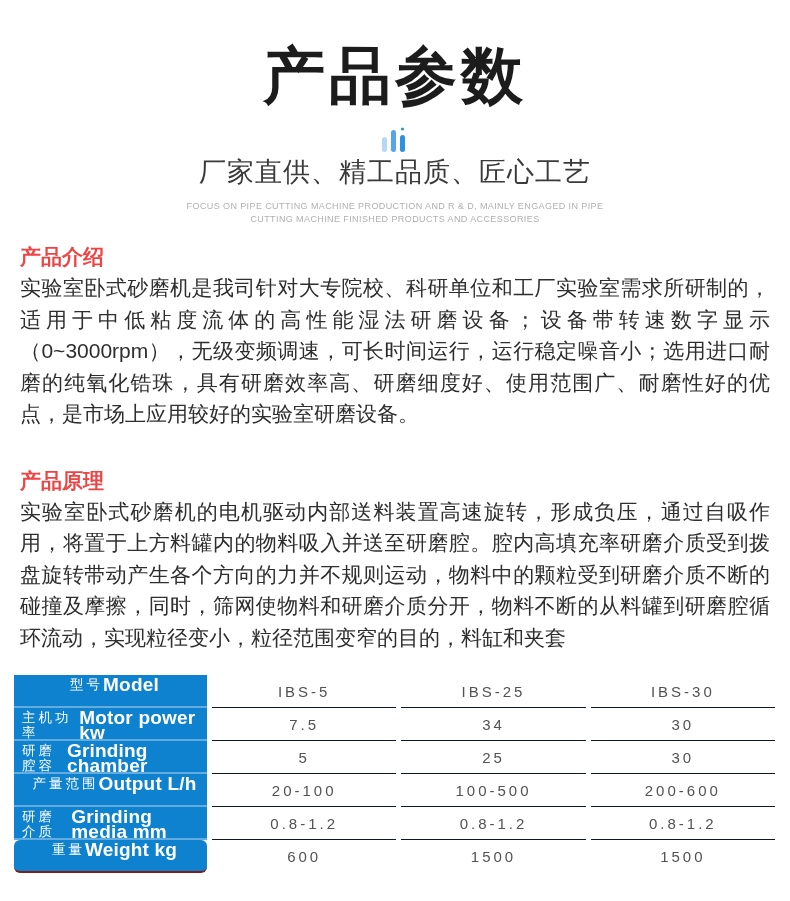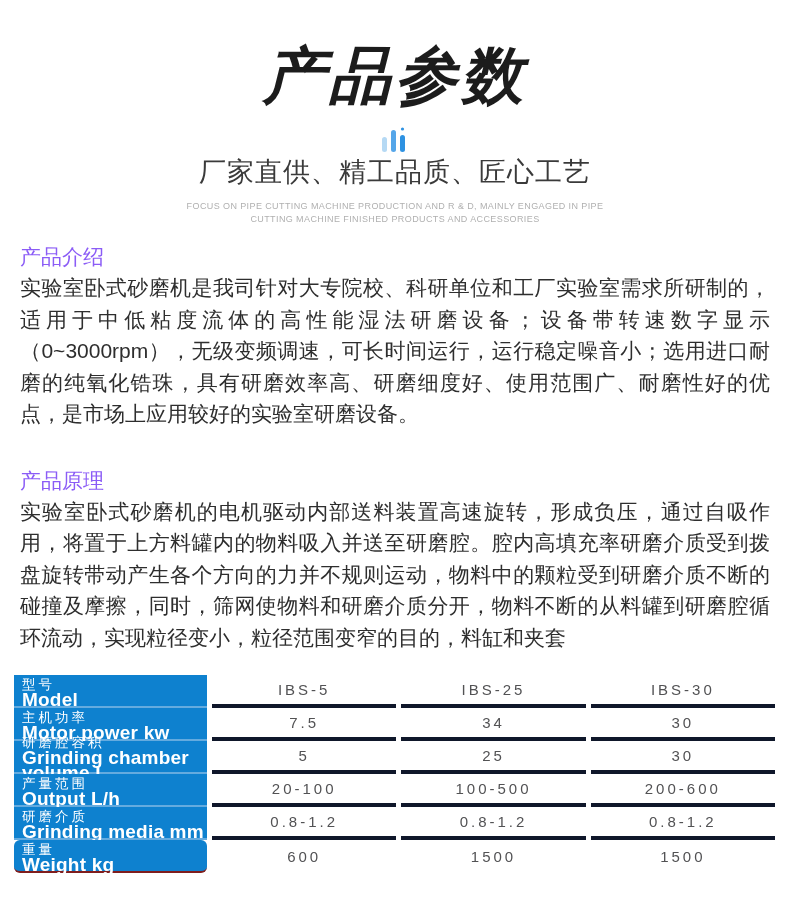--- a/index.html
+++ b/index.html
@@ -13,21 +13,20 @@
 
   
   .hero { text-align: center; }
   .page-title {
     margin-top: 42px;
     font-size: 62px;
     line-height: 68px;
     font-weight: 900;
     letter-spacing: 4px;
     color: #1c1c1c;
-    font-style: italic;
   }
   .chart-icon { margin-top: 16px; height: 30px; }
   .subtitle {
     font-size: 27px;
     line-height: 32px;
     font-weight: 400;
     color: #3a3a3a;
     letter-spacing: 1px;
   }
   .tagline {
@@ -38,22 +37,22 @@
     letter-spacing: 0.4px;
   }
 
   
   .section { padding: 0 20px; }
   .section.intro { margin-top: 16px; }
   .section.principle { margin-top: 36px; }
   .section-heading {
     font-size: 21px;
     line-height: 30px;
-    font-weight: 400;
-    color: #8b5cf6;
+    font-weight: 700;
+    color: #ef4444;
   }
   .section-body {
     font-size: 21px;
     line-height: 31.5px;
     color: #2e2e2e;
     text-align: justify;
   }
 
   
   .spec-table {
@@ -63,37 +62,37 @@
     grid-template-columns: 193px 1fr 1fr 1fr;
     column-gap: 5px;
   }
   .cell { height: 33px; }
   .cell.lbl {
     background: #0e81cf;
     border-bottom: 2px solid #64abdf;
     color: #ffffff;
     padding: 2px 0 0 8px;
     display: flex;
-    flex-direction: column;
+    flex-direction: row;
     justify-content: center;
   }
   .cell.lbl .zh {
     font-size: 13.5px;
     line-height: 15px;
     letter-spacing: 3px;
     font-weight: 400;
   }
   .cell.lbl .en {
     font-size: 19px;
     line-height: 15px;
     font-weight: 700;
     letter-spacing: 0.2px;
   }
   .cell.val {
-    border-bottom: 4px solid #0f172a;
+    border-bottom: 1px solid #0f172a;
     display: flex;
     align-items: center;
     justify-content: center;
     font-size: 15px;
     font-weight: 500;
     letter-spacing: 3px;
     color: #525254;
   }
   .cell.lbl.last { border-bottom: 2px solid #7f1d1d; border-radius: 6px; }
   .cell.val.last { border-bottom: none; }

